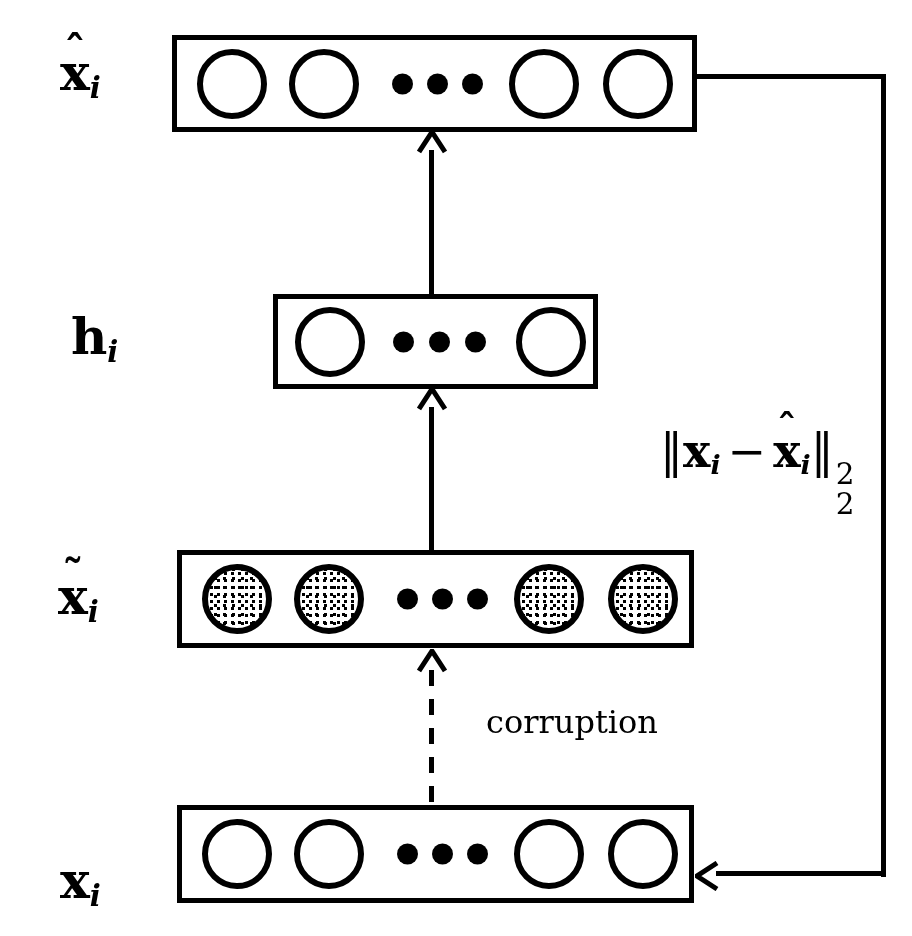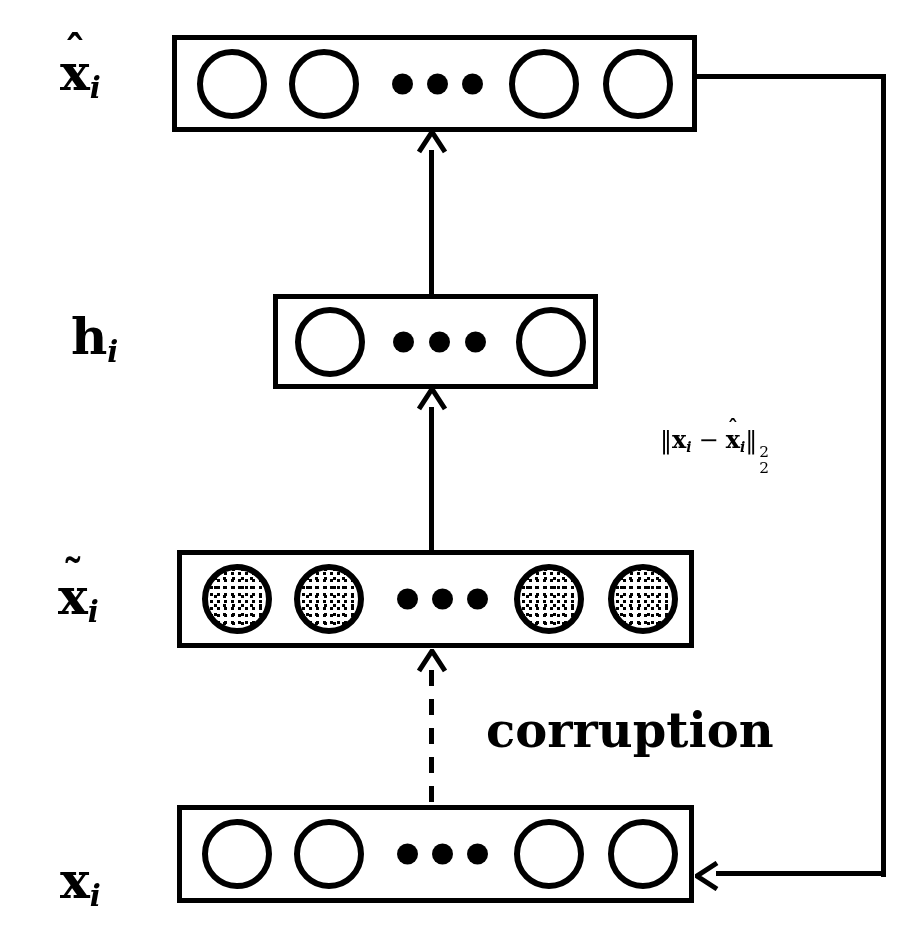--- a/index.html
+++ b/index.html
@@ -70,26 +70,26 @@
     position:absolute;left:0;width:100%;
     top:-0.40em;text-align:center;
     font-size:0.85em;font-weight:bold;
   }
   sub.msub{
     font-size:0.58em;font-style:italic;font-weight:bold;
     line-height:0;vertical-align:-0.28em;
   }
   .text-label{
     position:absolute;
-    font-size:48px;font-weight:bold;
+    font-size:32px;font-weight:normal;
     line-height:1;white-space:nowrap;z-index:4;
   }
   .math-label{
     position:absolute;
-    font-size:24px;line-height:1;white-space:nowrap;z-index:4;
+    font-size:46px;line-height:1;white-space:nowrap;z-index:4;
   }
   .math-label .mb{font-weight:bold;}
   .math-label .minus{margin:0 7px;}
   .math-label .acc{top:-0.48em;}
   .supsub{
     display:inline-flex;flex-direction:column;align-items:flex-start;
     font-size:0.64em;line-height:1.02;
     vertical-align:-0.58em;margin-left:2px;
   }
 </style>

